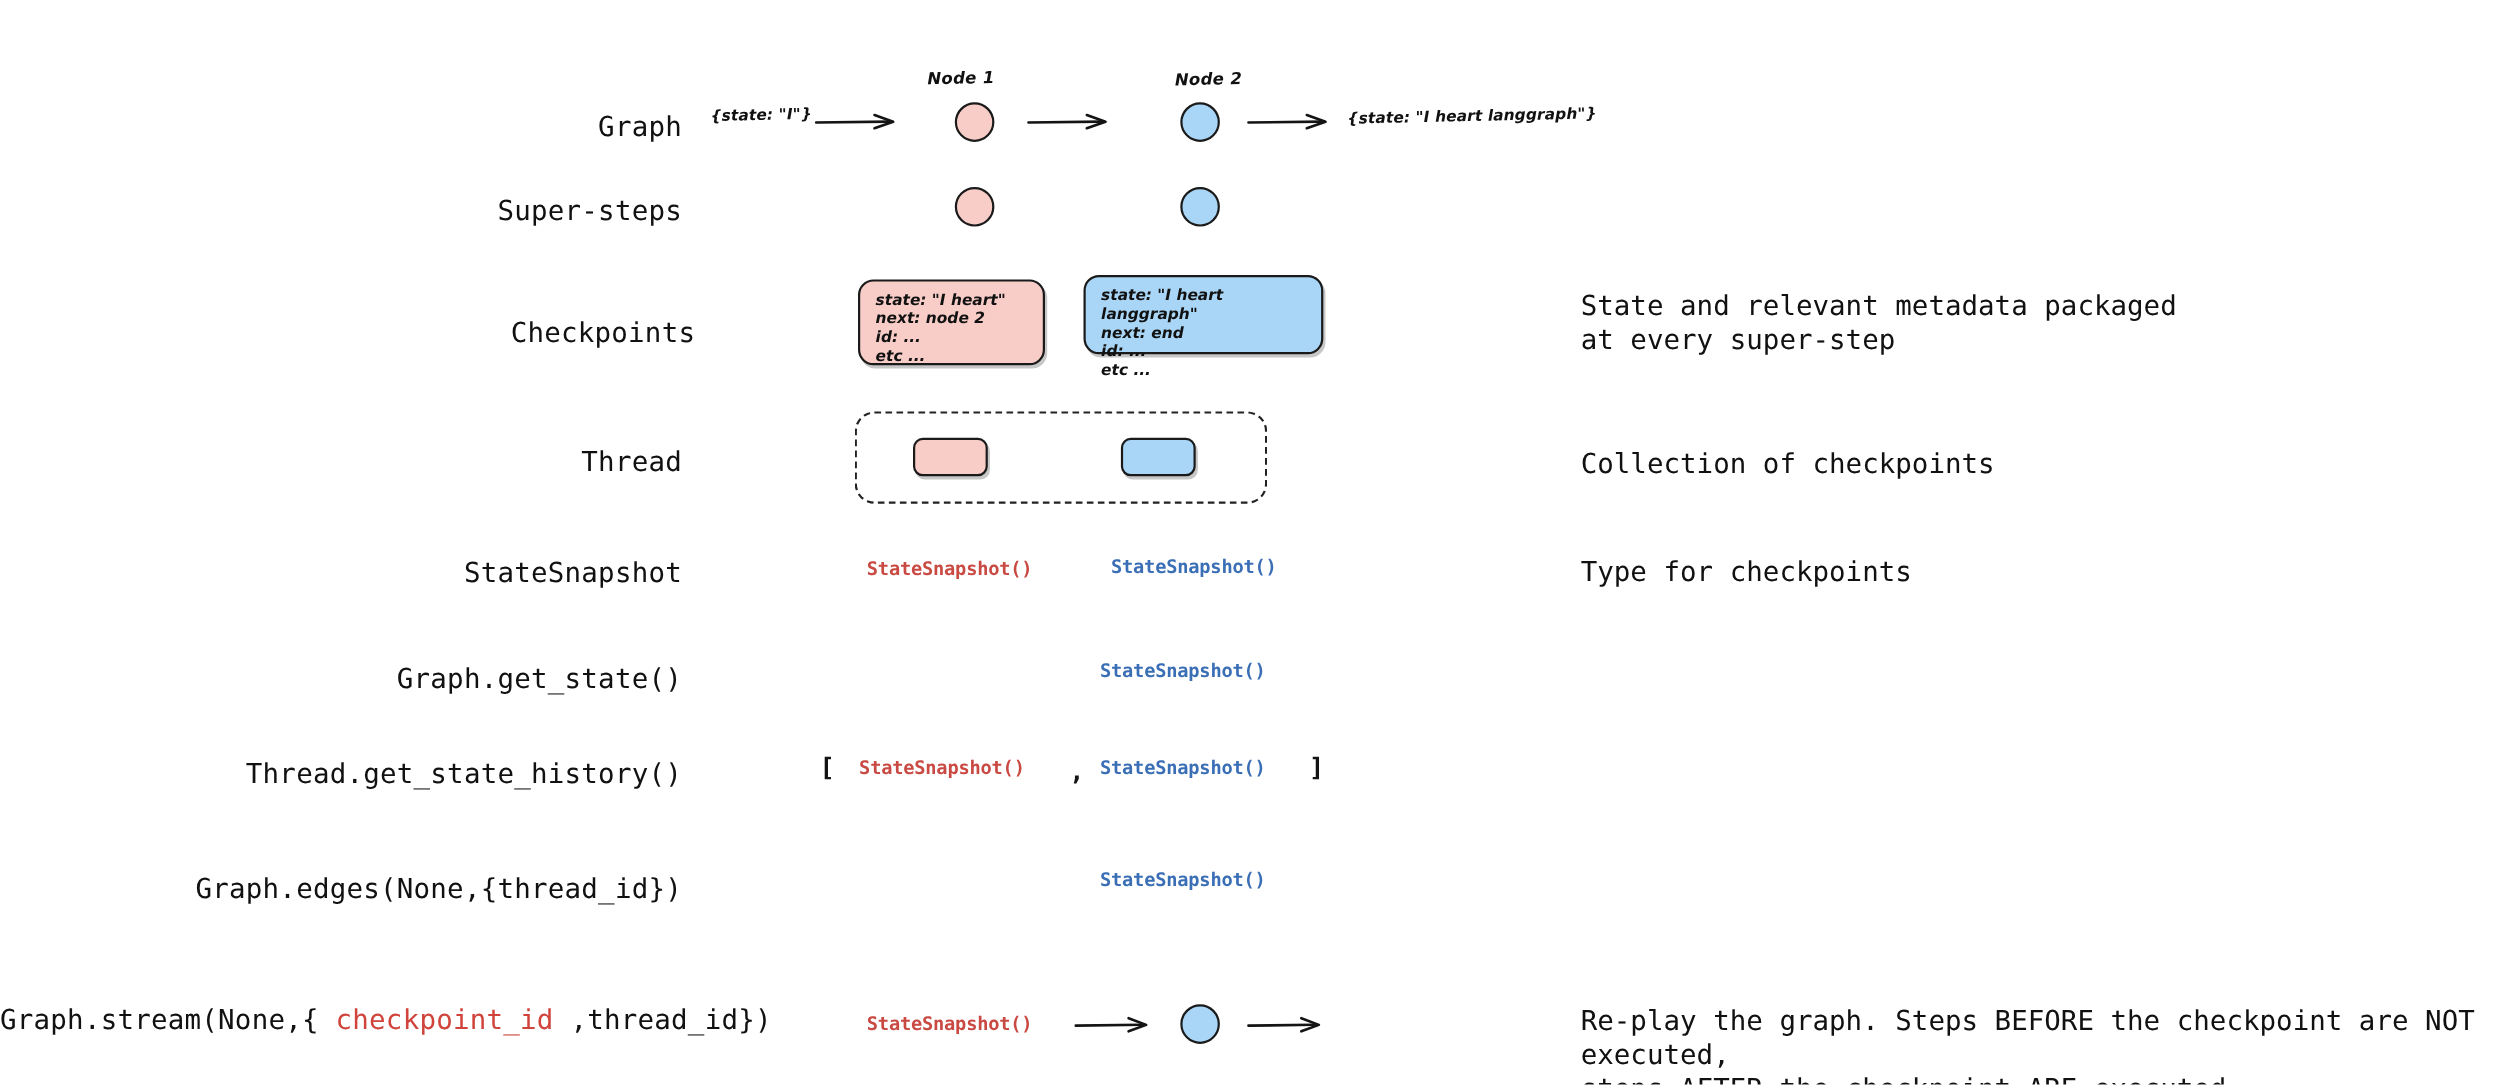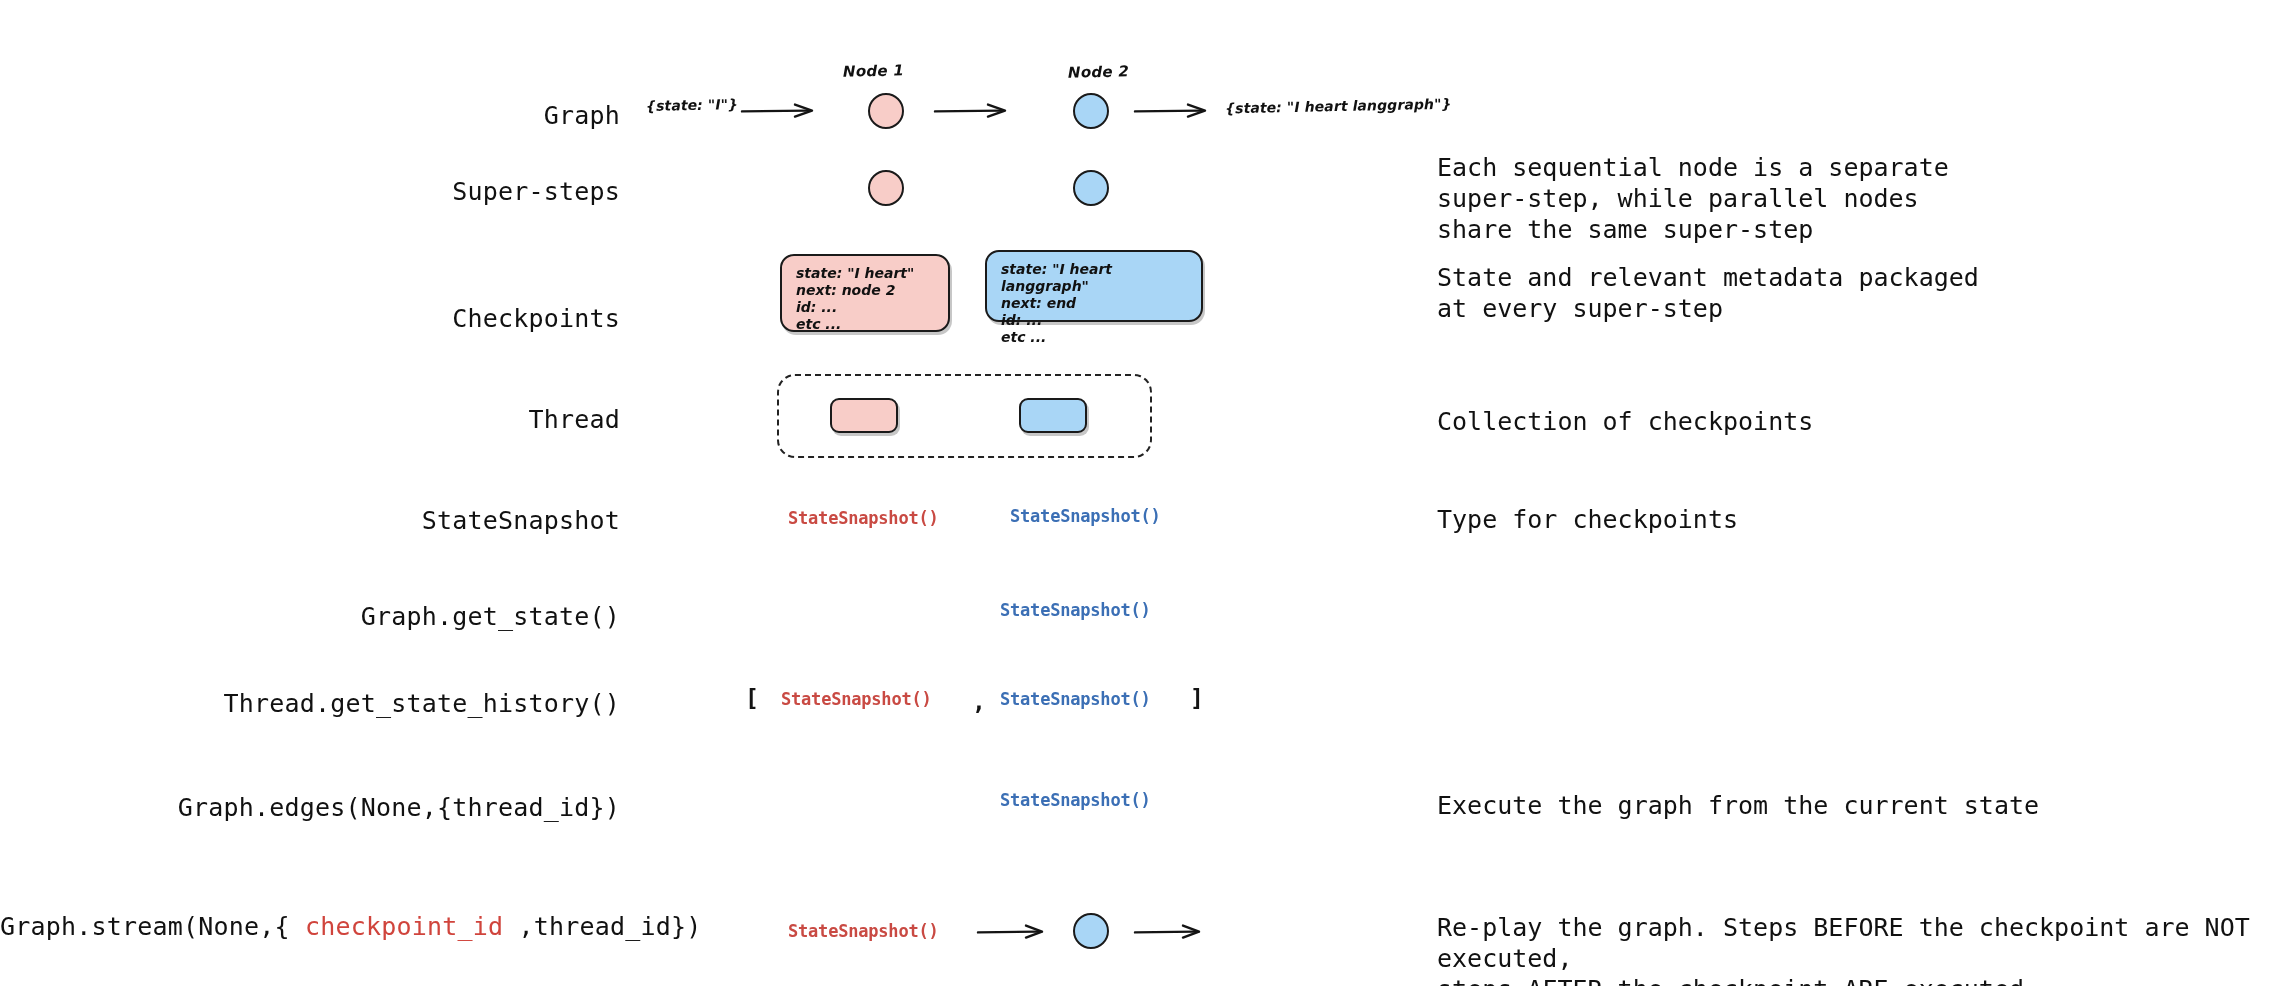--- a/index.html
+++ b/index.html
@@ -180,25 +180,22 @@
       <path d="M53,0.6 L70,6.7 L53,12.6" stroke="#141414" stroke-width="2.4" fill="none" stroke-linecap="round" stroke-linejoin="round"></path>
     </svg>
   </div>
 
   <div class="hand small" style="left:1225px; top:98px;">{state: "I heart langgraph"}</div>
 
 
   <div class="label-col" style="top:177px;">Super-steps</div>
   <div class="node pink" style="left:868px; top:170px;"></div>
   <div class="node blue" style="left:1073px; top:170px;"></div>
-  <div class="desc-col" style="top:152px;">Each sequential node is a separate
-super-step, while parallel nodes
-share the same super-step</div>
-
-  <div class="label-col" style="top:304px;">Checkpoints</div>
+
+  <div class="label-col" style="top:288px;margin-left:12px;">Checkpoints</div>
 
   <div class="card pink" style="left:780px; top:254px; width:170px; height:78px;">state: "I heart"
 next: node 2
 id: ...
 etc ...</div>
 
   <div class="card blue" style="left:985px; top:250px; width:218px; height:72px;">state: "I heart langgraph"
 next: end
 id: ...
 etc ...</div>
@@ -232,21 +229,20 @@
   <div class="snap red" style="left:781px; top:689px;">StateSnapshot()</div>
   <div class="bracket" style="left:972px; top:689px;">,</div>
   <div class="snap blue" style="left:1000px; top:689px;">StateSnapshot()</div>
   <div class="bracket" style="left:1190px; top:685px;">]</div>
 
 
   <div class="label-col" style="top:793px;">Graph.edges(None,{thread_id})</div>
 
   <div class="snap blue" style="left:1000px; top:790px;">StateSnapshot()</div>
 
-  <div class="desc-col" style="top:790px;">Execute the graph from the current state</div>
 
   <div class="label-col" style="top:912px;"><span>Graph.stream(None,{ </span><span class="accent-red">checkpoint_id</span><span> ,thread_id})</span></div>
 
   <div class="snap red" style="left:788px; top:921px;">StateSnapshot()</div>
 
   <div class="arrow" style="left:978px; top:925px;">
     <svg width="78" height="14" viewBox="0 0 78 14">
       <path d="M0,7.4 L60,6.6" stroke="#141414" stroke-width="2.4" fill="none" stroke-linecap="round"></path>
       <path d="M48,0.6 L64,6.7 L48,12.6" stroke="#141414" stroke-width="2.4" fill="none" stroke-linecap="round" stroke-linejoin="round"></path>
     </svg>

